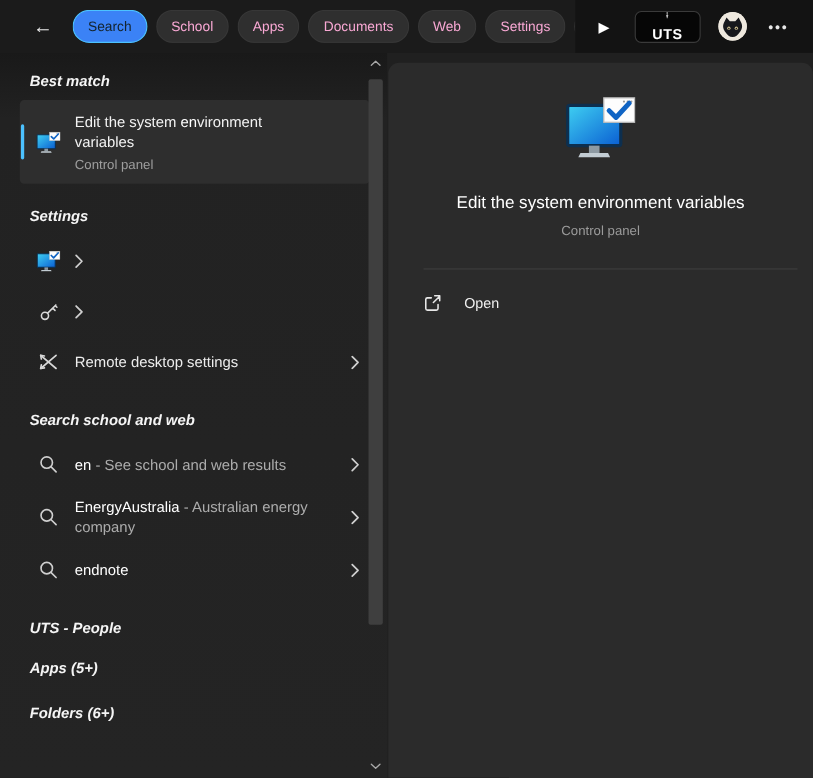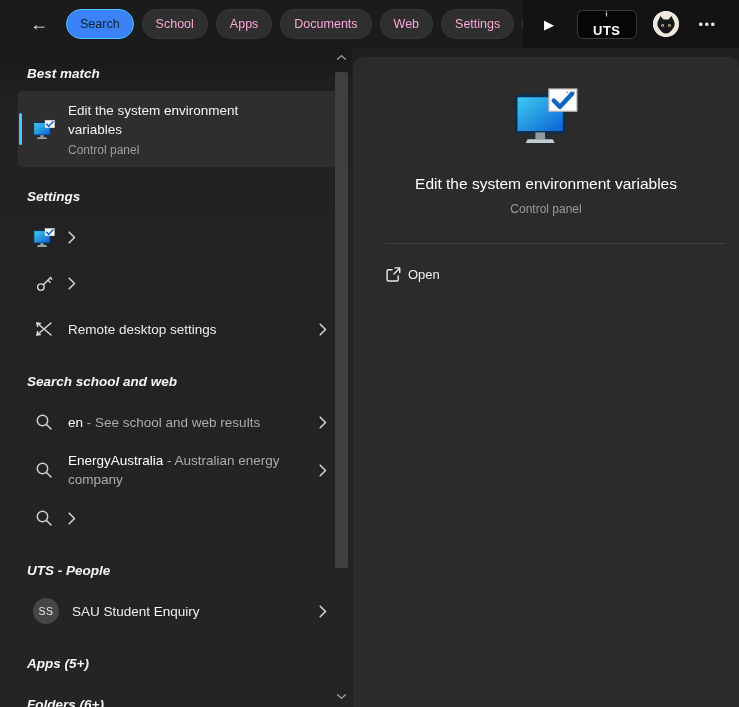--- a/index.html
+++ b/index.html
@@ -54,21 +54,21 @@
   .sb-down{bottom:4px;}
   .sb-thumb{position:absolute;left:1px;top:22px;width:13px;height:496px;background:#3f3f3f;border-radius:2px;}
 
   
   .right-panel{position:absolute;left:353px;top:57px;right:0;bottom:0;background:#2b2b2b;
       border-radius:10px 10px 0 0;display:flex;flex-direction:column;align-items:center;}
   .big-icon{margin-top:31px;}
   .pv-title{margin-top:27px;font-size:15.5px;color:#ffffff;}
   .pv-sub{margin-top:9px;font-size:12px;color:#9b9b9b;}
   .divider{align-self:stretch;margin:27px 14px 0 32px;border-top:1px solid #3e3e3e;}
-  .open-row{align-self:flex-start;display:flex;align-items:center;gap:6px;margin:16px 0 0 22px;
+  .open-row{align-self:flex-start;display:flex;align-items:center;gap:20px;margin:16px 0 0 22px;
       padding:6px 10px;border:none;background:none;color:#f0f0f0;font-size:13px;border-radius:4px;}
 </style>
 </head>
 <body>
 
 <svg width="0" height="0" style="position:absolute" aria-hidden="true">
   <defs>
     <linearGradient id="scrG" x1="0" y1="0" x2="1" y2="1">
       <stop offset="0" stop-color="#3fd0f2"></stop>
         <stop offset="1" stop-color="#0a5ed2"></stop>
@@ -226,38 +226,30 @@
         </span>
       </div>
 
       <div class="item">
         <span class="ic">
           <svg width="18" height="18" viewBox="0 0 18 18">
               <circle cx="7.5" cy="7.5" r="5.2" stroke="#cfcfcf" stroke-width="1.5" fill="none"></circle>
               <path d="M11.5 11.5 L16 16" stroke="#cfcfcf" stroke-width="1.5" stroke-linecap="round"></path>
             </svg>
         </span>
+        <span class="txt"><b>endnote</b></span>
         <span class="chev">
           <svg width="8" height="13" viewBox="0 0 8 13">
               <path d="M1.2 1.2 L6.5 6.5 L1.2 11.8" stroke="#cfcfcf" stroke-width="1.6" fill="none" stroke-linecap="round" stroke-linejoin="round"></path>
             </svg>
         </span>
       </div>
 
       <div class="section-hdr">UTS - People</div>
 
-      <div class="item">
-        <span class="ss-avatar">SS</span>
-        <span class="txt"><span>SAU Student </span><b>En</b><span>quiry</span></span>
-        <span class="chev">
-          <svg width="8" height="13" viewBox="0 0 8 13">
-              <path d="M1.2 1.2 L6.5 6.5 L1.2 11.8" stroke="#cfcfcf" stroke-width="1.6" fill="none" stroke-linecap="round" stroke-linejoin="round"></path>
-            </svg>
-        </span>
-      </div>
 
       <div class="section-hdr">Apps (5+)</div>
 
       <div class="section-hdr" style="margin-top:26px">Folders (6+)</div>
 
     </div>
   </section>
 
   <div class="scrollbar">
     <button class="sb-btn sb-up">

